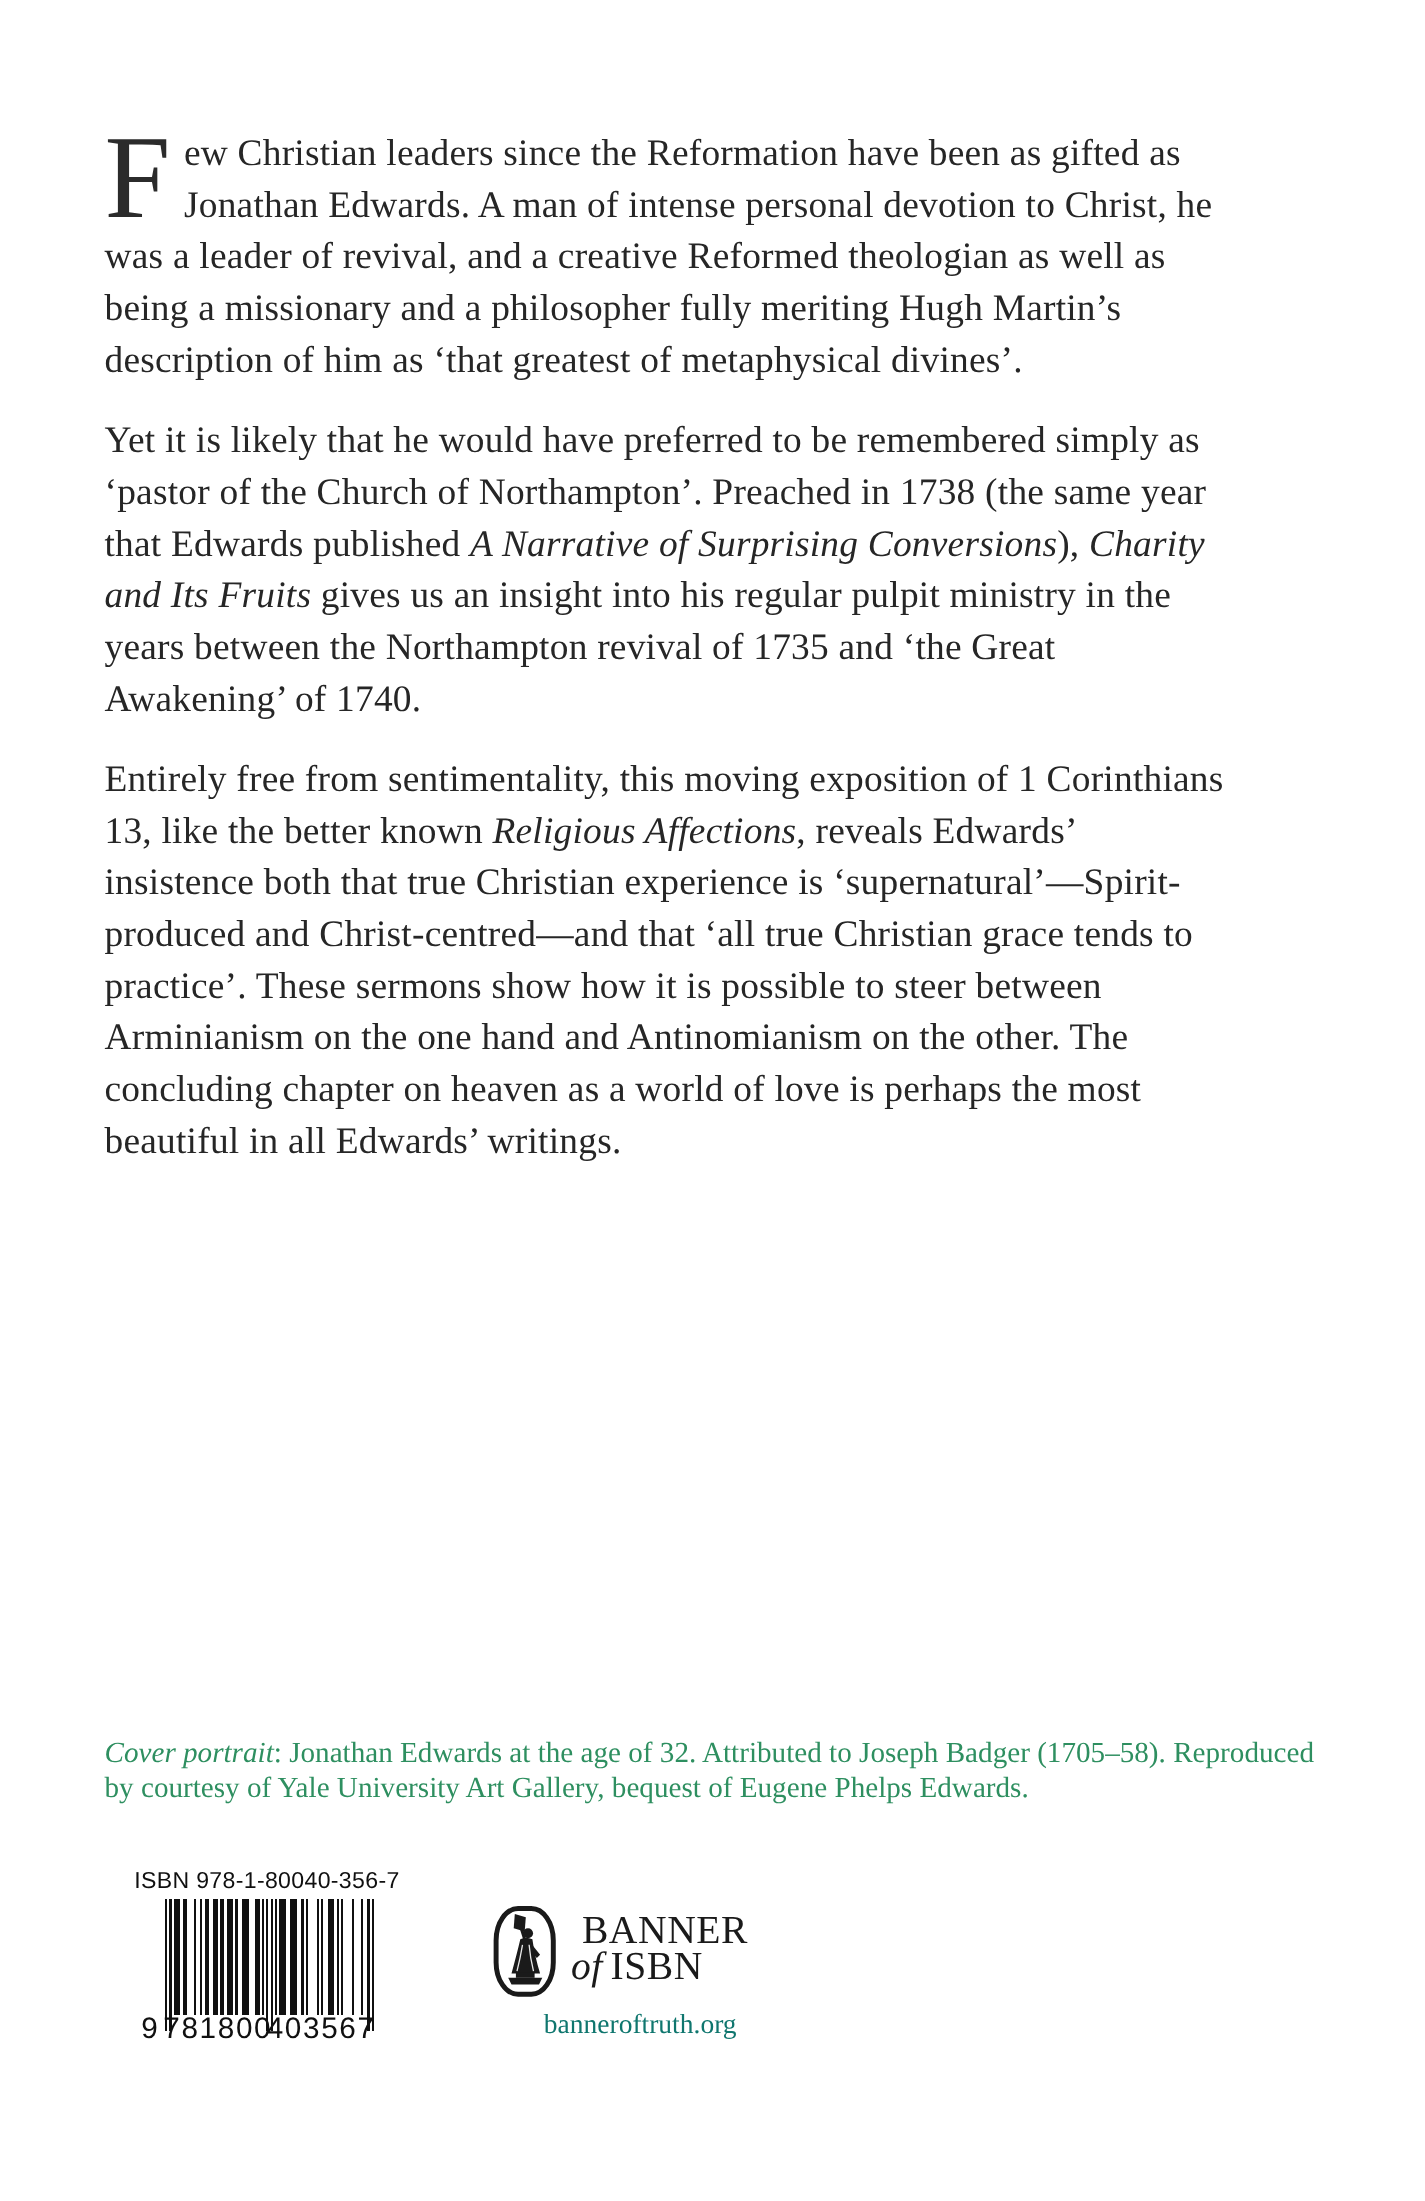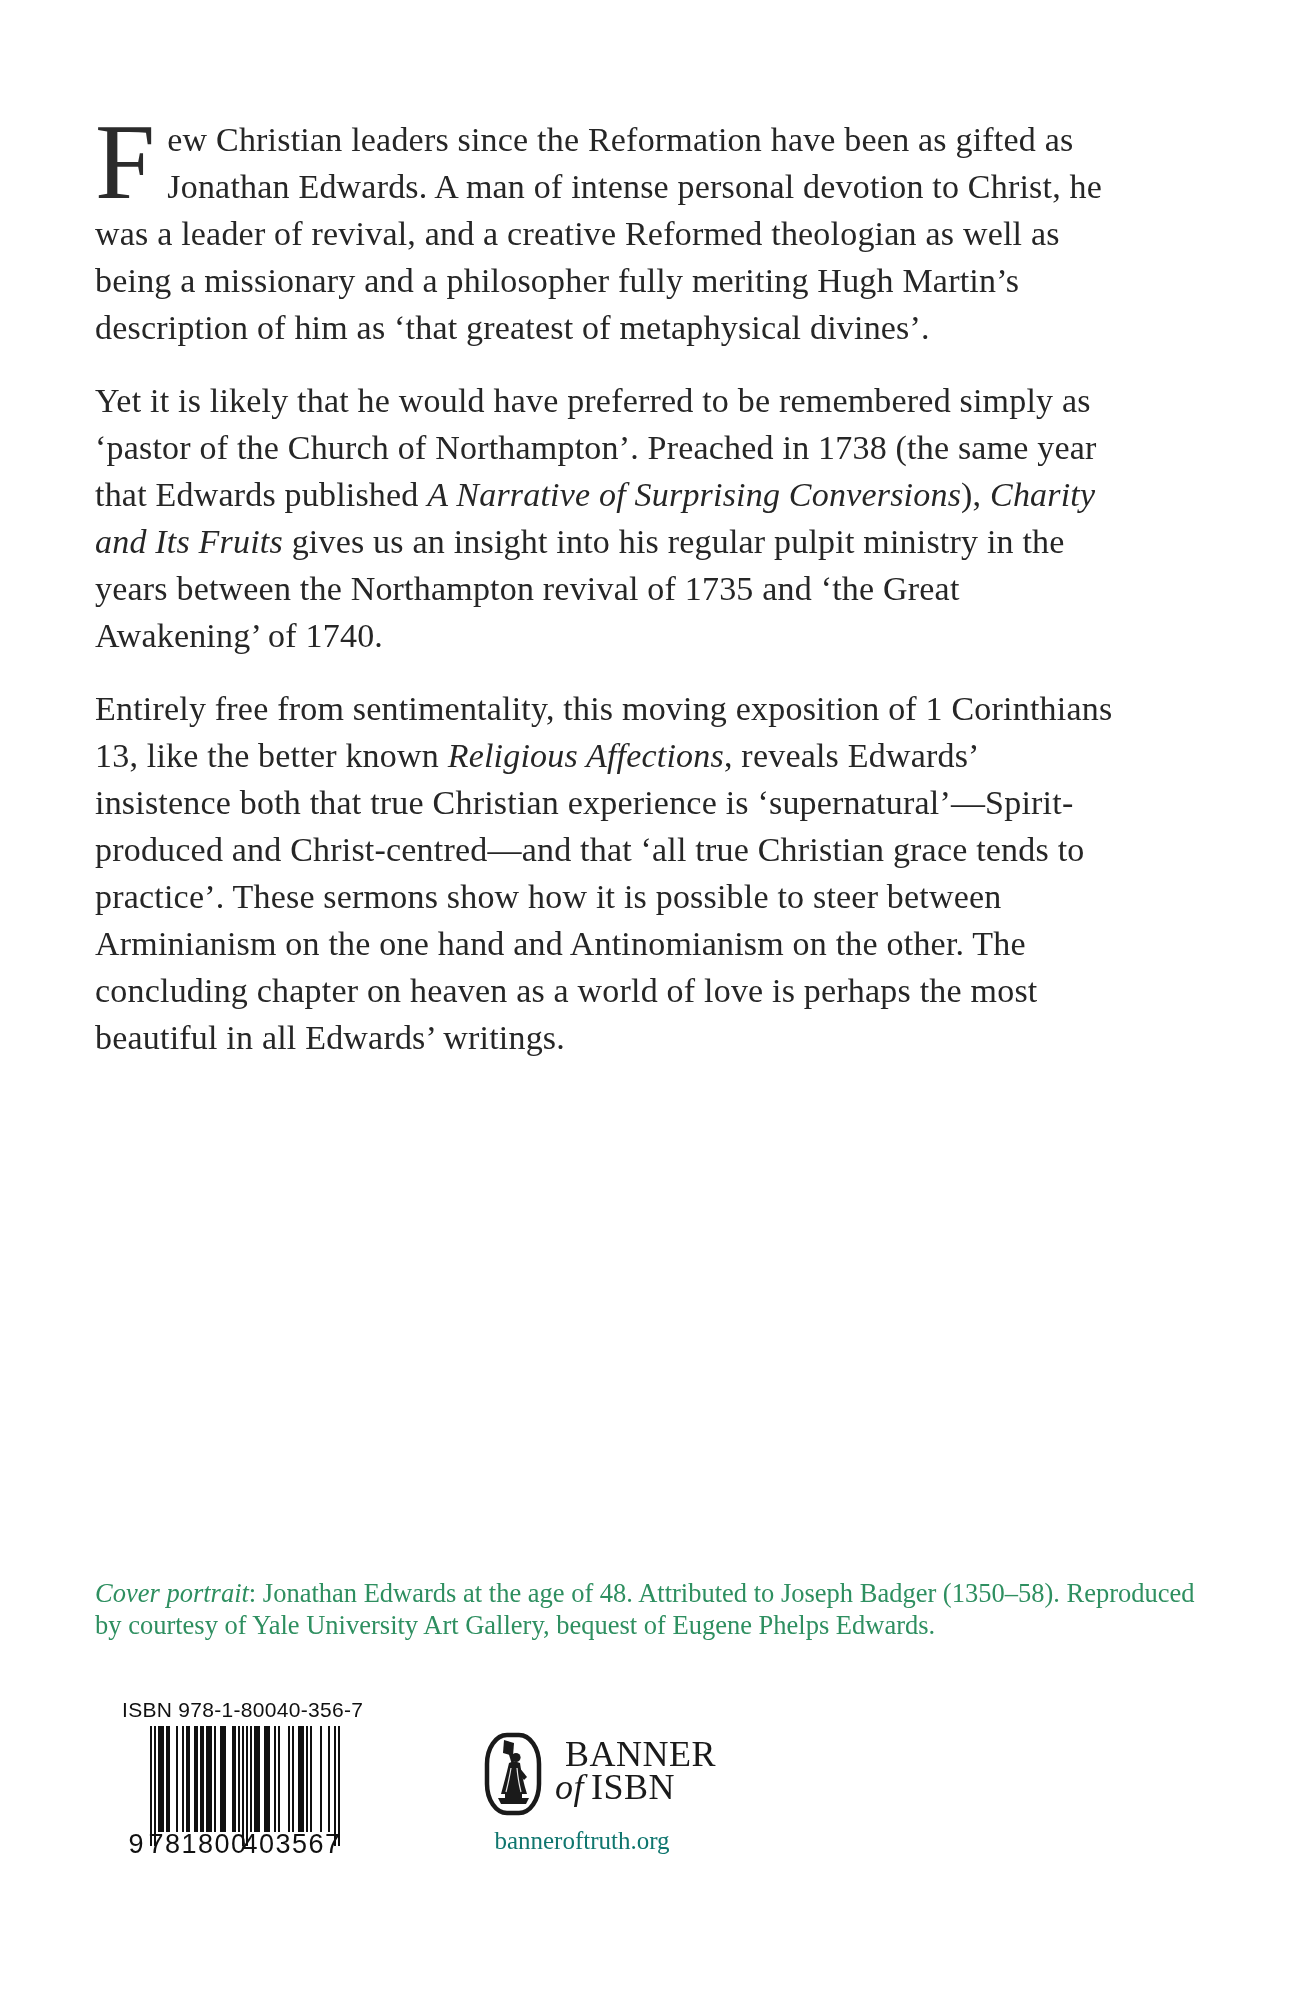--- a/index.html
+++ b/index.html
@@ -35,21 +35,21 @@
   
   .barcode-block{position:absolute;left:122px;top:1698px;}
   .isbn-label{
     font-family:"Liberation Sans",sans-serif;
     font-size:21px;letter-spacing:0.3px;color:#101010;
     width:192px;text-align:center;white-space:nowrap;
   }
   svg.ean{display:block;}
   
   .logo-block{position:absolute;left:448px;top:1732px;width:268px;color:#1a1a1a;}
-  .logo-row{display:flex;gap:13px;align-items:flex-start;justify-content:flex-end;}
+  .logo-row{display:flex;gap:13px;align-items:flex-start;}
   .badge{flex:0 0 auto;}
   .wordmark{font-size:36px;line-height:33px;padding-top:6px;letter-spacing:0.5px;white-space:nowrap;}
   .wordmark .l1{padding-left:10px;}
   .wordmark .of{font-style:italic;margin-right:7px;}
   .logo-url{margin-top:11px;text-align:center;font-size:25px;color:#0f766e;}
 </style>
 </head>
 <body>
 
 <div class="page">
@@ -61,21 +61,21 @@
     </p>
     <p>
       <span>Yet it is likely that he would have preferred to be remembered simply as ‘pastor of the Church of Northampton’. Preached in 1738 (the same year that Edwards published </span><i>A Narrative of Surprising Conversions</i><span>), </span><i>Charity and Its Fruits</i><span> gives us an insight into his regular pulpit ministry in the years between the Northampton revival of 1735 and ‘the Great Awakening’ of 1740.</span>
     </p>
     <p>
       <span>Entirely free from sentimentality, this moving exposition of 1 Corinthians 13, like the better known </span><i>Religious Affections</i><span>, reveals Edwards’ insistence both that true Christian experience is ‘supernatural’—Spirit-produced and Christ-centred—and that ‘all true Christian grace tends to practice’. These sermons show how it is possible to steer between Arminianism on the one hand and Antinomianism on the other. The concluding chapter on heaven as a world of love is perhaps the most beautiful in all Edwards’ writings.</span>
     </p>
   </main>
 
   <p class="credit">
-    <i>Cover portrait</i><span>: Jonathan Edwards at the age of 48. Attributed to Joseph Badger (1350–58). Reproduced by courtesy of Yale University Art Gallery, bequest of Eugene Phelps Edwards.</span>
+    <i>Cover portrait</i><span>: Jonathan Edwards at the age of 32. Attributed to Joseph Badger (1705–58). Reproduced by courtesy of Yale University Art Gallery, bequest of Eugene Phelps Edwards.</span>
   </p>
 
   <div class="barcode-block">
     <div class="isbn-label">ISBN 978-1-80040-356-7</div>
     <svg id="barcode" class="ean" width="250" height="140">
         <rect x="28" y="4" width="2" height="120" fill="#101010" shape-rendering="crispEdges"></rect>
         <rect x="32" y="4" width="2" height="120" fill="#101010" shape-rendering="crispEdges"></rect>
         <rect x="36" y="4" width="6" height="106" fill="#101010" shape-rendering="crispEdges"></rect>
         <rect x="44" y="4" width="4" height="106" fill="#101010" shape-rendering="crispEdges"></rect>
         <rect x="54" y="4" width="2" height="106" fill="#101010" shape-rendering="crispEdges"></rect>

